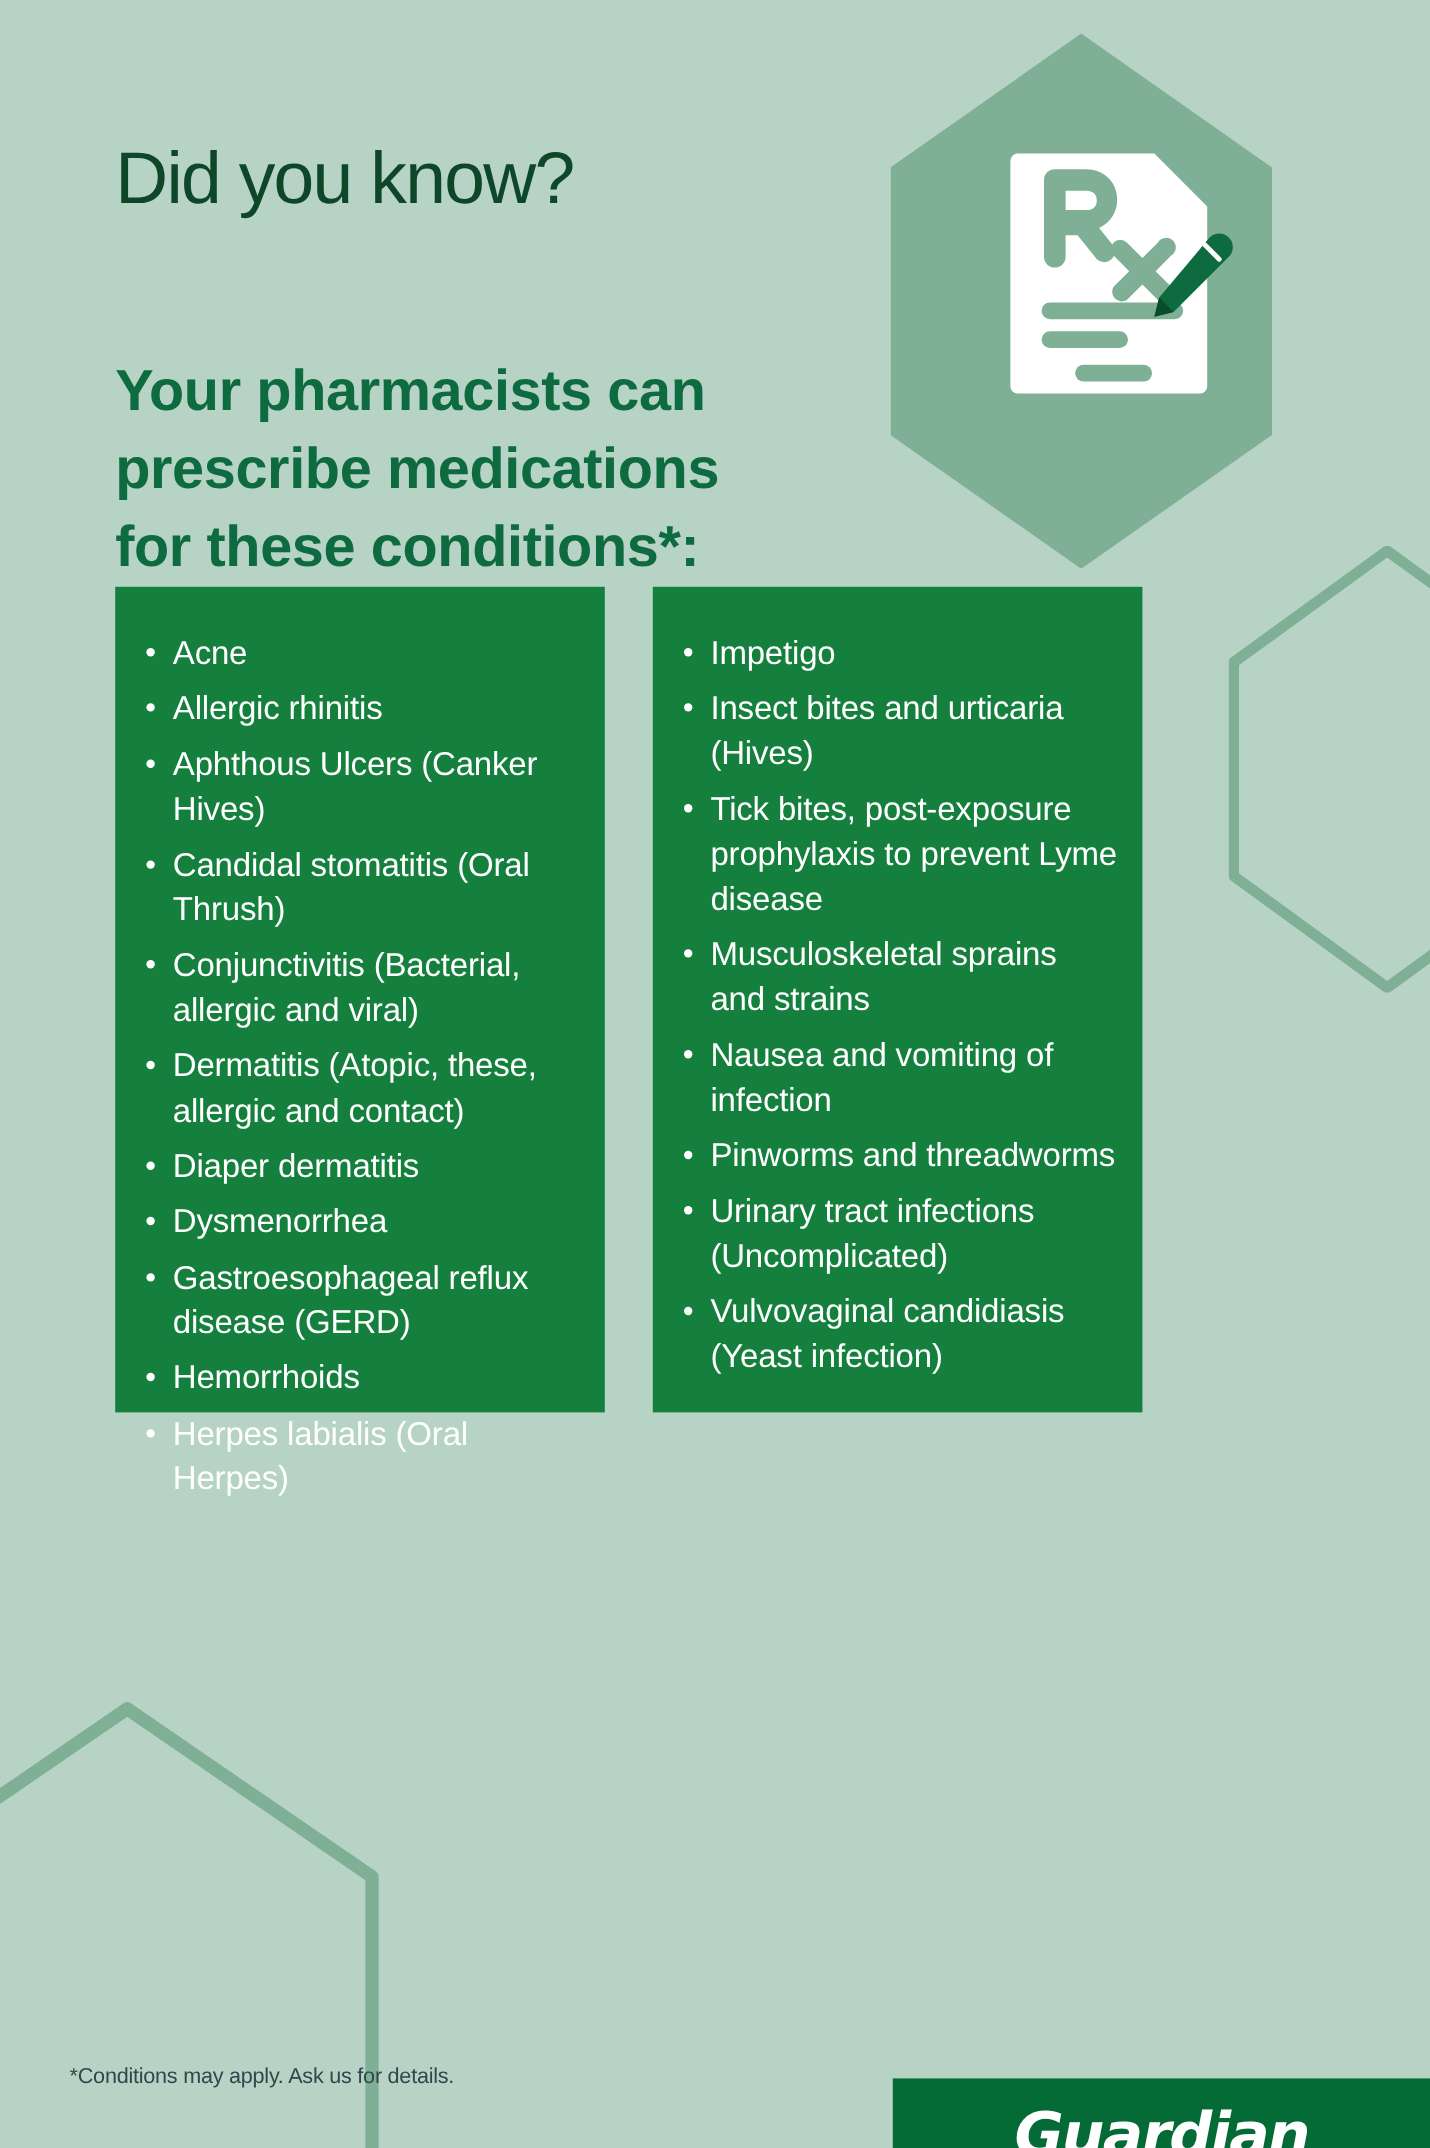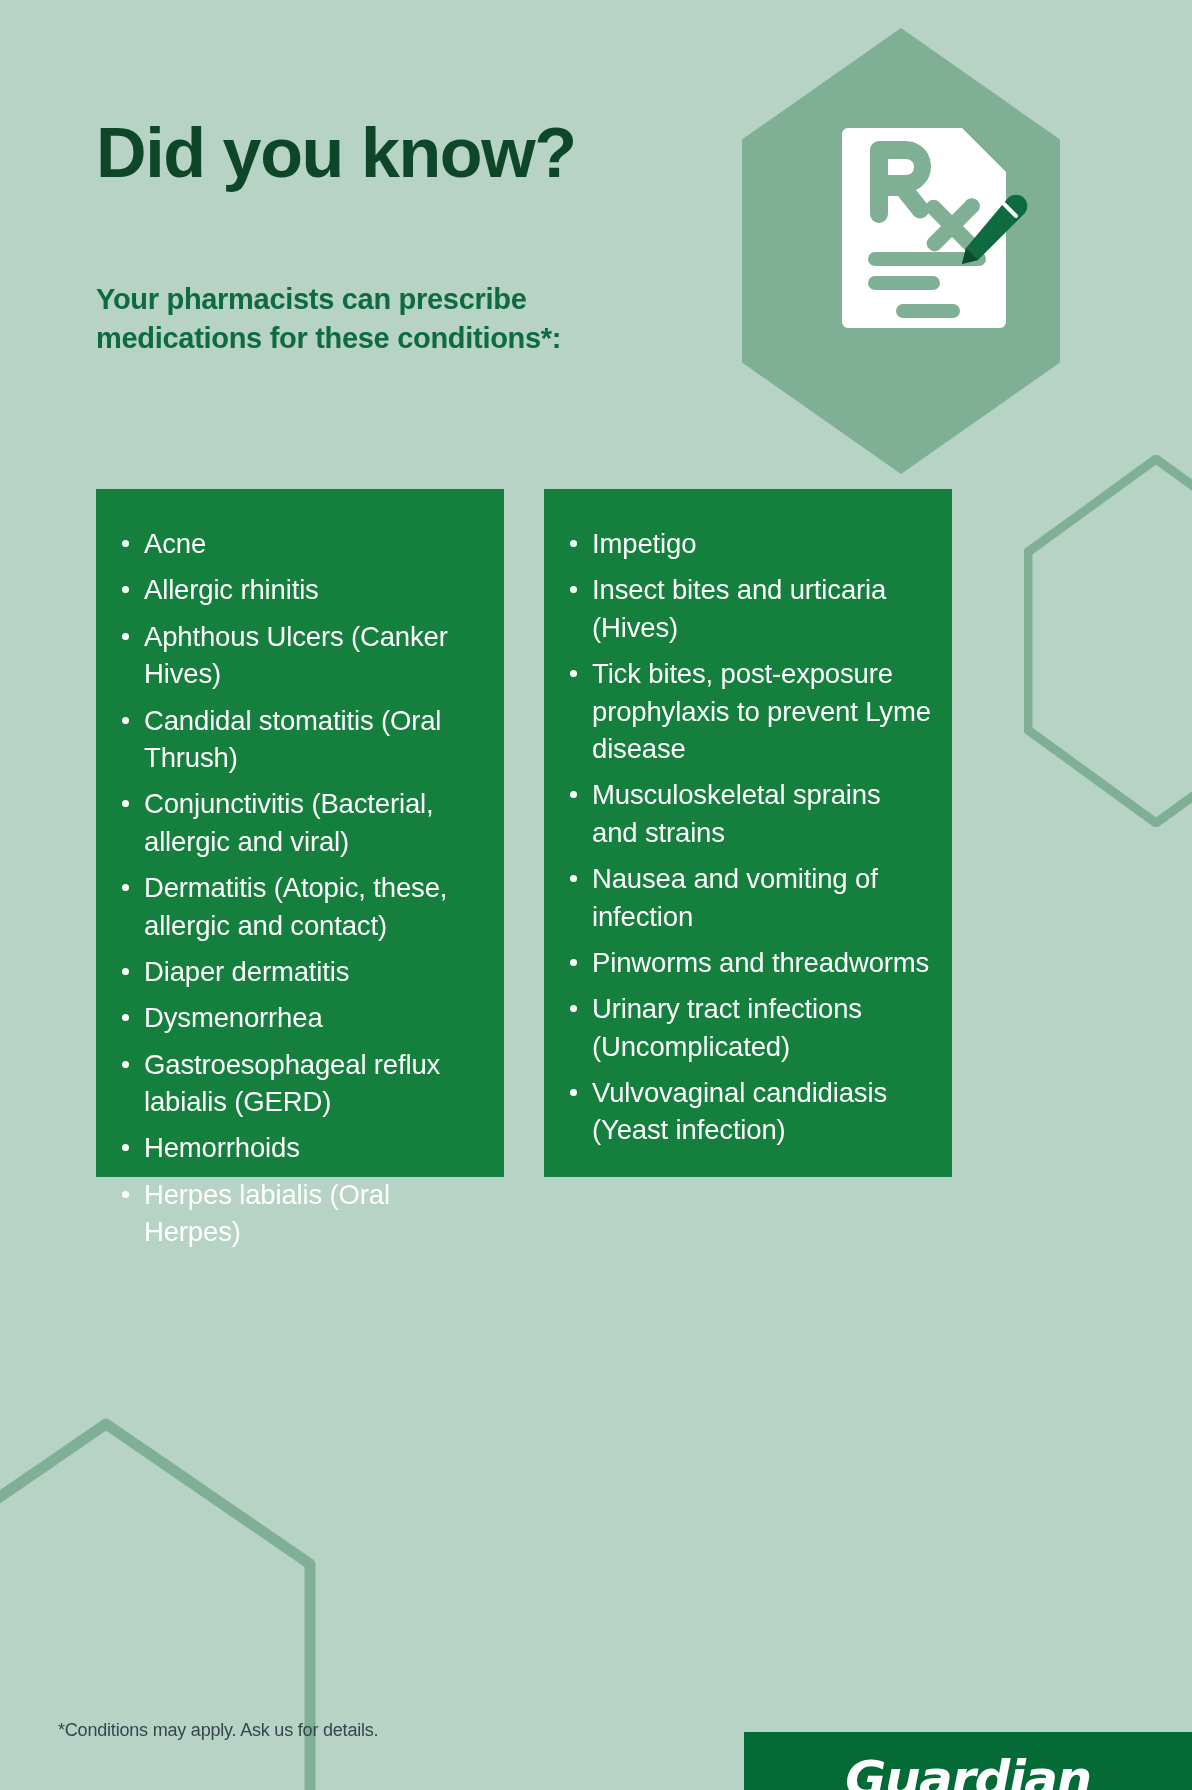--- a/index.html
+++ b/index.html
@@ -57,33 +57,33 @@
     width: 190px;
     height: 214px;
   }
 
   
   #headline {
     position: absolute;
     left: 96px;
     top: 118px;
     width: 640px;
-    font-size: 70px;
-    font-weight: bold;
+    font-size: 61px;
+    font-weight: normal;
     line-height: 1.0;
     letter-spacing: -1.4px;
     color: #0d4628;
   }
 
   #subhead {
     position: absolute;
     left: 96px;
-    top: 280px;
+    top: 295px;
     width: 520px;
-    font-size: 29px;
+    font-size: 48px;
     font-weight: bold;
     line-height: 1.35;
     letter-spacing: -0.3px;
     color: #0d6b3f;
   }
 
   
   .panel {
     position: absolute;
     background: #15803d;
@@ -204,21 +204,21 @@
   <div id="panel-left" class="panel">
     <ul class="cond-list">
       <li class="cond-item"><span class="dot"></span><span>Acne</span></li>
       <li class="cond-item"><span class="dot"></span><span>Allergic rhinitis</span></li>
       <li class="cond-item"><span class="dot"></span><span>Aphthous Ulcers (Canker Hives)</span></li>
       <li class="cond-item"><span class="dot"></span><span>Candidal stomatitis (Oral Thrush)</span></li>
       <li class="cond-item"><span class="dot"></span><span>Conjunctivitis (Bacterial, allergic and viral)</span></li>
       <li class="cond-item"><span class="dot"></span><span>Dermatitis (Atopic, these, allergic and contact)</span></li>
       <li class="cond-item"><span class="dot"></span><span>Diaper dermatitis</span></li>
       <li class="cond-item"><span class="dot"></span><span>Dysmenorrhea</span></li>
-      <li class="cond-item"><span class="dot"></span><span>Gastroesophageal reflux labialis (GERD)</span></li>
+      <li class="cond-item"><span class="dot"></span><span>Gastroesophageal reflux disease (GERD)</span></li>
       <li class="cond-item"><span class="dot"></span><span>Hemorrhoids</span></li>
       <li class="cond-item"><span class="dot"></span><span>Herpes labialis (Oral Herpes)</span></li>
     </ul>
   </div>
 
   <div id="panel-right" class="panel">
     <ul class="cond-list">
       <li class="cond-item"><span class="dot"></span><span>Impetigo</span></li>
       <li class="cond-item"><span class="dot"></span><span>Insect bites and urticaria (Hives)</span></li>
       <li class="cond-item"><span class="dot"></span><span>Tick bites, post-exposure prophylaxis to prevent Lyme disease</span></li>

